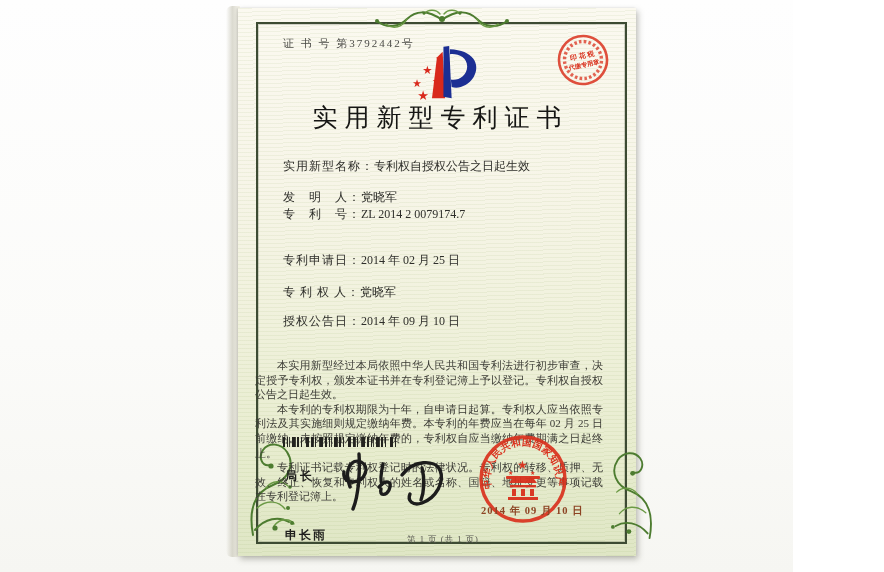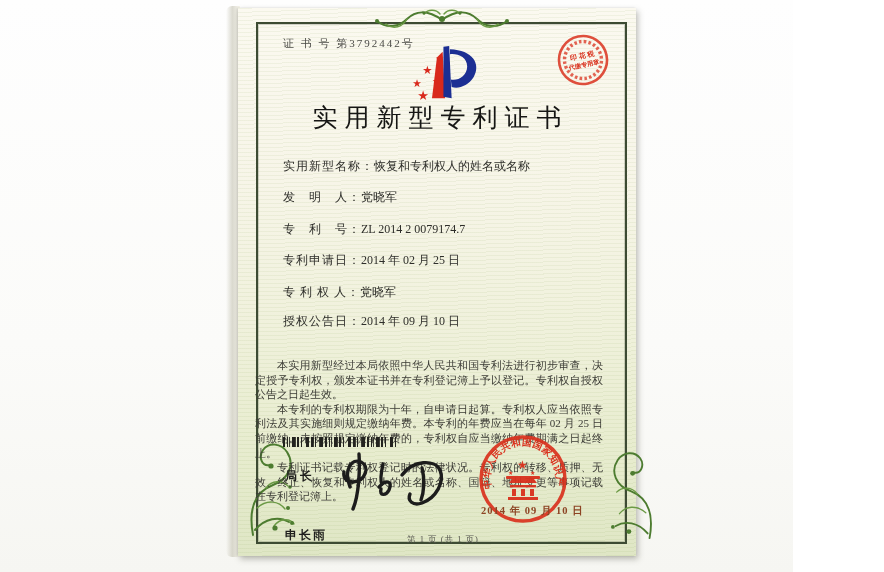--- a/index.html
+++ b/index.html
@@ -148,26 +148,26 @@
         <text x="32" y="36" font-size="14">★</text>
         <text x="44" y="48" font-size="11">★</text>
         <text x="20" y="52" font-size="13">★</text>
         <text x="26" y="68" font-size="16">★</text>
       </g>
     </svg>
 
     <div class="title">实用新型专利证书</div>
 
     <div class="field-row" style="top:150px">
-      <span class="lbl">实用新型名称：</span><span>恢复和专利权人的姓名或名称</span>
+      <span class="lbl">实用新型名称：</span><span>专利权自授权公告之日起生效</span>
     </div>
     <div class="field-row" style="top:181px">
       <span class="lbl">发　明　人：</span><span>党晓军</span>
     </div>
-    <div class="field-row" style="top:213px">
+    <div class="field-row" style="top:198px">
       <span class="lbl">专　利　号：</span><span>ZL 2014 2 0079174.7</span>
     </div>
     <div class="field-row" style="top:244px">
       <span class="lbl">专利申请日：</span><span>2014 年 02 月 25 日</span>
     </div>
     <div class="field-row" style="top:276px">
       <span class="lbl">专 利 权 人：</span><span>党晓军</span>
     </div>
     <div class="field-row" style="top:305px">
       <span class="lbl">授权公告日：</span><span>2014 年 09 月 10 日</span>

